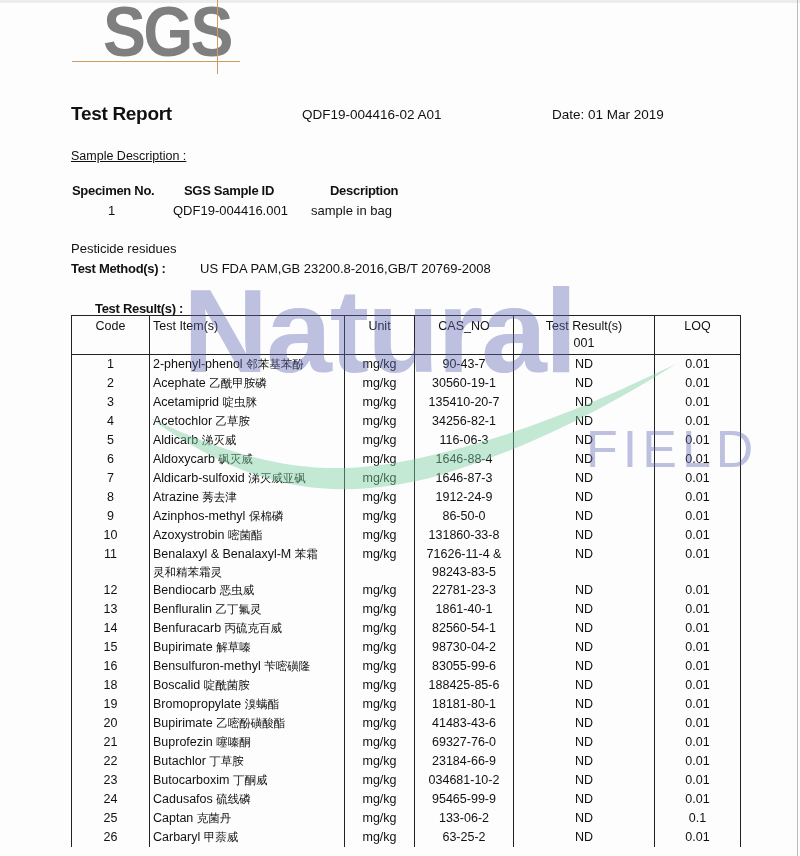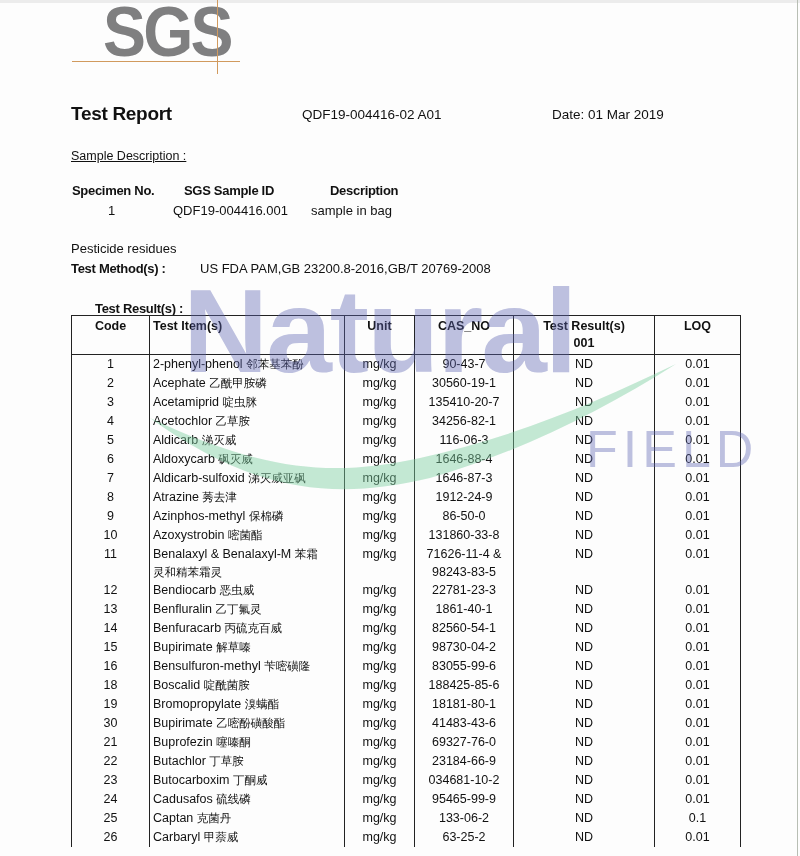--- a/index.html
+++ b/index.html
@@ -31,21 +31,21 @@
   .hdr { top:183px; font-size:13px; font-weight:bold; letter-spacing:-0.3px; }
   .val { top:203px; font-size:13px; }
   .pest { left:71px; top:241px; font-size:13px; }
   .method-label { left:71px; top:261px; font-size:13px; font-weight:bold; letter-spacing:-0.3px; }
   .method-val { left:200px; top:261px; font-size:13px; }
   .result-label { left:71px; top:301px; font-size:13px; font-weight:bold; letter-spacing:-0.3px;margin-left:24px; }
 
   
   .tbl { position:absolute; left:71px; top:315px; border-collapse:collapse; table-layout:fixed; font-size:12.5px; }
   .tbl th, .tbl td { border-left:1.5px solid #222; border-right:1.5px solid #222; padding:0; }
-  .tbl thead th { border-top:1.5px solid #222; border-bottom:1.5px solid #222; font-weight:bold; height:36px; vertical-align:top; padding-top:2px; line-height:17px; }
+  .tbl thead th { border-top:1.5px solid #222; border-bottom:1.5px solid #222; font-weight:normal; height:36px; vertical-align:top; padding-top:2px; line-height:17px; }
   .tbl td { height:19px; line-height:19px; vertical-align:top; }
   .tbl td.item { text-align:left; padding-left:3px; white-space:nowrap; overflow:hidden; }
   .tbl th.item { text-align:left; padding-left:3px; }
   .c { text-align:center; }
   .tbl td.wrap { white-space:normal; line-height:18px; }
   .zh { font-family:"DejaVu Serif", serif; font-size:11.5px; }
 
   
   .wm { position:absolute; pointer-events:none; }
   .wm-natural {
@@ -248,21 +248,21 @@
       </tr>
       <tr>
         <td class="c"><span>19</span></td>
         <td class="item"><span>Bromopropylate</span> <span class="zh">溴螨酯</span></td>
         <td class="c"><span>mg/kg</span></td>
         <td class="c"><span>18181-80-1</span></td>
         <td class="c"><span>ND</span></td>
         <td class="c"><span>0.01</span></td>
       </tr>
       <tr>
-        <td class="c"><span>30</span></td>
+        <td class="c"><span>20</span></td>
         <td class="item"><span>Bupirimate</span> <span class="zh">乙嘧酚磺酸酯</span></td>
         <td class="c"><span>mg/kg</span></td>
         <td class="c"><span>41483-43-6</span></td>
         <td class="c"><span>ND</span></td>
         <td class="c"><span>0.01</span></td>
       </tr>
       <tr>
         <td class="c"><span>21</span></td>
         <td class="item"><span>Buprofezin</span> <span class="zh">噻嗪酮</span></td>
         <td class="c"><span>mg/kg</span></td>

